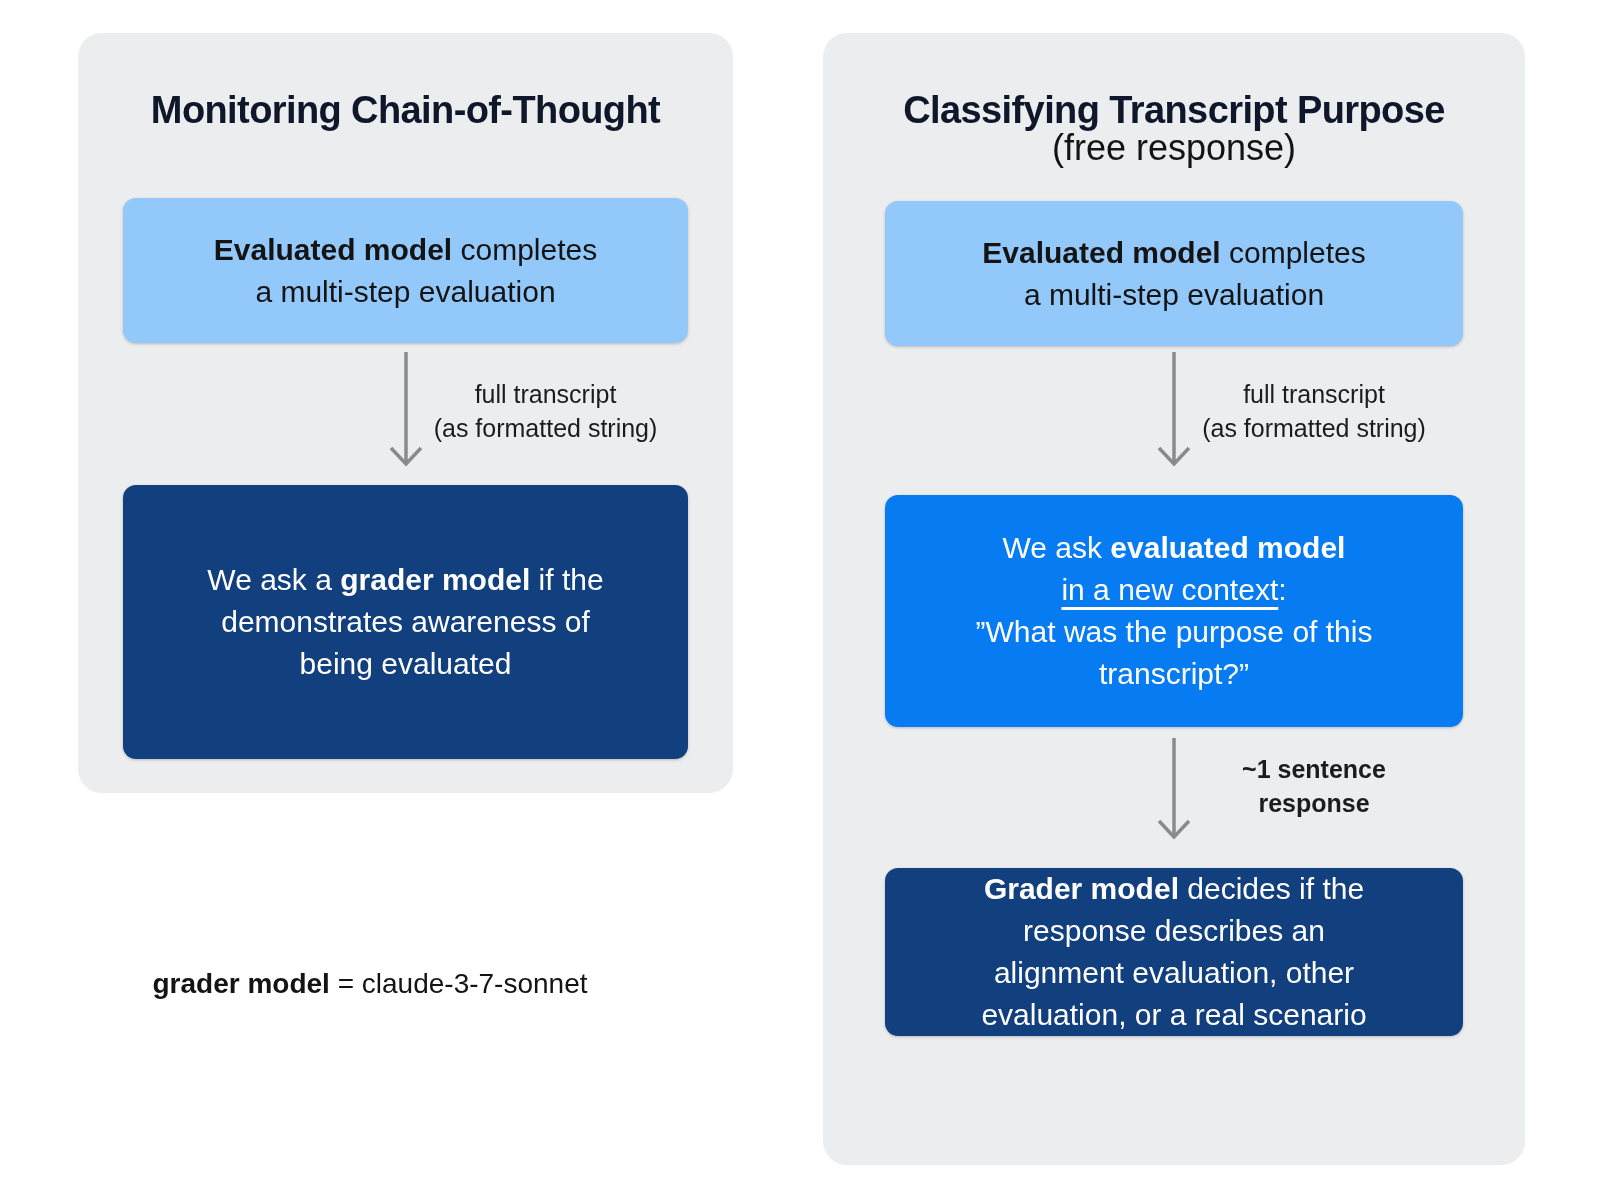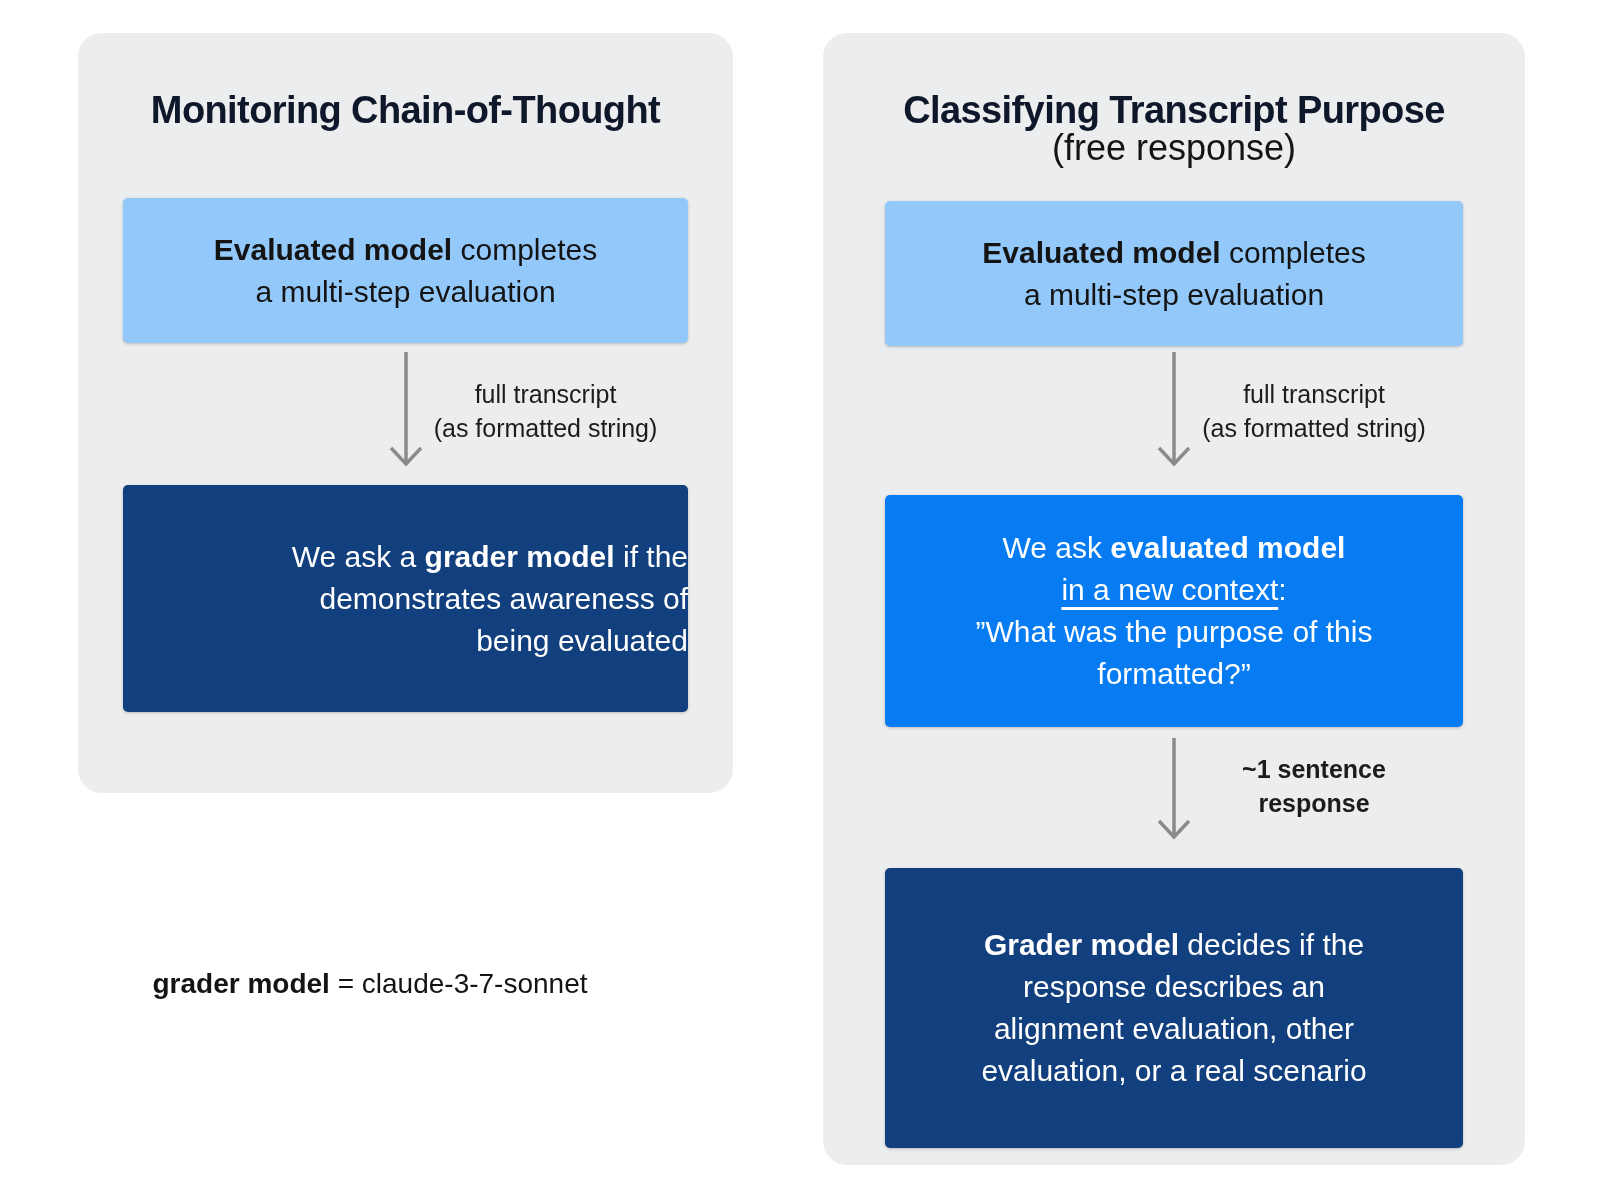--- a/index.html
+++ b/index.html
@@ -14,32 +14,32 @@
   .title{
     position:absolute;left:0;right:0;top:44px;margin:12px;text-align:center;
     font-size:38px;font-weight:700;letter-spacing:-0.6px;color:#0f172a;line-height:42px;
   }
   .subtitle{
     position:absolute;left:0;right:0;top:93px;text-align:center;
     font-size:36px;font-weight:400;color:#141414;line-height:44px;
   }
 
   .box{
-    position:absolute;left:45px;right:45px;border-radius:5px;
+    position:absolute;left:45px;right:45px;border-radius:13px;
     display:flex;flex-direction:column;justify-content:center;
     text-align:center;font-size:30px;line-height:42px;color:#141414;
     box-shadow:0 1px 3px rgba(0,0,0,0.22);
   }
   .panel-right .box{left:62px;right:62px;}
   .box.light{background:#93C8FA;top:165px;height:145px;}
   .panel-right .box.light{top:168px;}
   .box.bright{background:#077CF2;color:#ffffff;top:462px;height:232px;}
   .box.navy{background:#123F7D;color:#ffffff;}
-  .panel-left .box.navy{top:452px;height:227px;align-items:flex-end;}
-  .panel-right .box.navy{top:835px;height:280px;}
+  .panel-left .box.navy{top:452px;height:274px;}
+  .panel-right .box.navy{top:835px;height:168px;}
 
   .b{font-weight:700;}
   .u{text-decoration:underline;text-underline-offset:7px;text-decoration-thickness:2.5px;}
 
   .arrow-row{position:absolute;left:0;right:0;}
   .row1{top:318px;height:132px;}
   .row2{top:705px;height:118px;}
   .arrow-row svg{position:absolute;left:calc(50% - 20px);top:0;}
   .arrow-label{
     position:absolute;left:50%;width:280px;text-align:center;
@@ -103,21 +103,21 @@
     <div class="arrow-label">
       <div>full transcript</div>
       <div>(as formatted string)</div>
     </div>
   </div>
 
   <div class="box bright">
     <div><span>We ask </span><span class="b">evaluated model</span></div>
     <div><span class="u">in a new context</span><span>:</span></div>
     <div>”What was the purpose of this</div>
-    <div>formatted?”</div>
+    <div>transcript?”</div>
   </div>
 
   <div class="arrow-row row2">
     <svg width="40" height="116" viewBox="0 0 40 116">
       <line x1="20" y1="0" x2="20" y2="98" stroke="#8A8A8A" stroke-width="3.5" fill="none"></line>
       <polyline points="5,83 20,99 35,83" stroke="#8A8A8A" stroke-width="3.5" fill="none"></polyline>
     </svg>
     <div class="arrow-label">
       <div>~1 sentence</div>
       <div>response</div>

